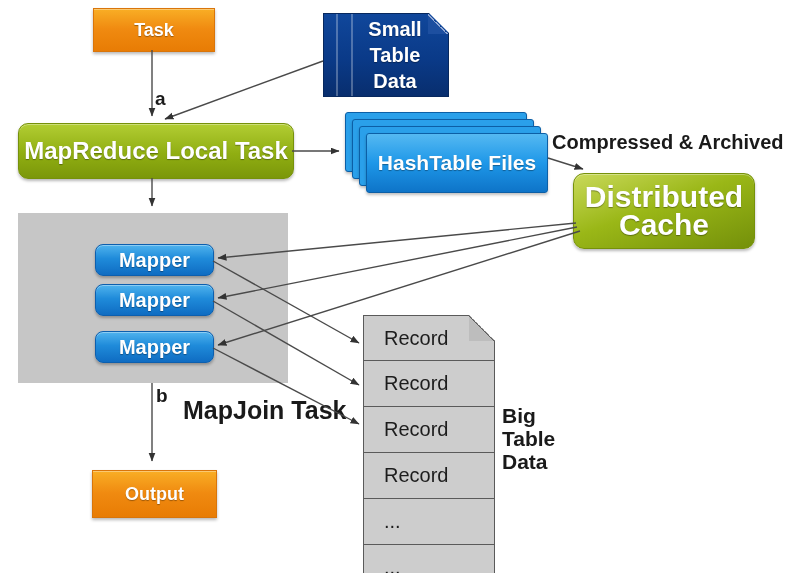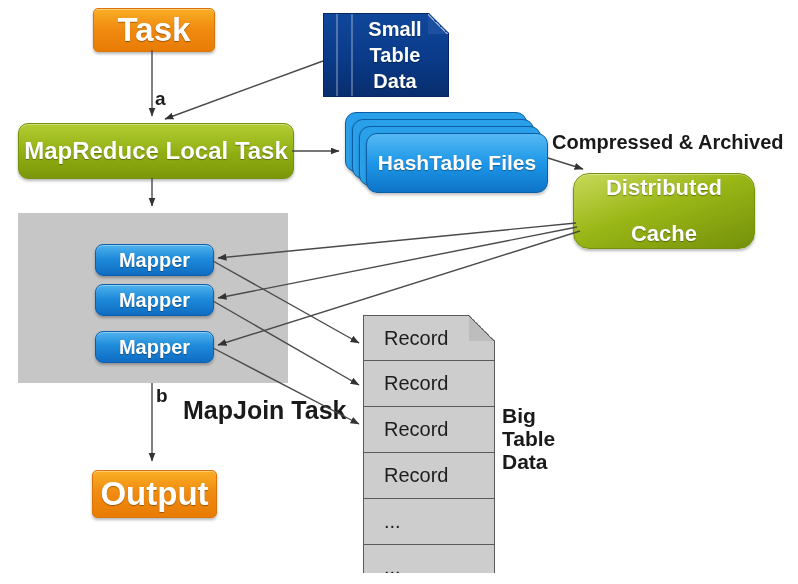--- a/index.html
+++ b/index.html
@@ -8,51 +8,50 @@
     font-family:"Liberation Sans", sans-serif;
   }
   .box{
     position:absolute;display:flex;align-items:center;justify-content:center;
     color:#ffffff;font-weight:bold;text-align:center;white-space:nowrap;
     text-shadow:0 1px 1px rgba(0,0,0,0.35);
     box-shadow:0 2px 3px rgba(0,0,0,0.28), inset 0 1px 0 rgba(255,255,255,0.35);
   }
   .orange{
     background:linear-gradient(180deg,var(--orange-top) 0%,#F08A10 48%,var(--orange-bottom) 100%);
-    border:1px solid #D9750A;border-radius:5px;font-size:33px;
+    border:1px solid #D9750A;border-radius:0;font-size:18px;
   }
   .green{
     background:linear-gradient(180deg,var(--green-top) 0%,#90AE12 55%,var(--green-bottom) 100%);
     border:1px solid #76910A;border-radius:10px;font-size:24px;
   }
   .cache{
     background:linear-gradient(160deg,var(--cache-top) 0%,#9AB717 45%,var(--cache-bottom) 100%);
-    border:1px solid #76910A;border-radius:16px;font-size:22px;line-height:28px;
+    border:1px solid #76910A;border-radius:11px;font-size:30px;line-height:28px;
     flex-direction:column;
-    justify-content:space-between;
   }
   .mapper{
     background:linear-gradient(180deg,var(--mapper-top) 0%,#1F8BDA 45%,var(--mapper-bottom) 100%);
     border:1px solid #0D5FAE;border-radius:8px;font-size:20px;
   }
   .navy{
     background:linear-gradient(180deg,var(--navy-top) 0%,#0A3A88 55%,var(--navy-bottom) 100%);
     border:1px solid #07285E;font-size:20px;line-height:26px;flex-direction:column;
     clip-path:polygon(0 0, calc(100% - 20px) 0, 100% 20px, 100% 100%, 0 100%);
     box-shadow:none;
   }
   .navy .stripe{position:absolute;top:0;bottom:0;width:2px;background:rgba(255,255,255,0.28);}
   .fold{position:absolute;top:0;right:0;}
   .fold-navy{
     width:20px;height:20px;
     background:linear-gradient(45deg,#1D4FA0 calc(50% - 1px),#8FA6D2 calc(50% - 1px),#8FA6D2 50%,transparent 50%);
   }
   .sheet{
     position:absolute;width:180px;height:58px;border:1px solid var(--sheet-border);
-    border-radius:11px;background:var(--sheet-back);
+    border-radius:3px;background:var(--sheet-back);
     box-shadow:0 2px 3px rgba(0,0,0,0.25);
     text-align:right;
   }
   .sheet.front{
     background:linear-gradient(180deg,var(--blue-top) 0%,var(--blue-mid) 50%,var(--blue-bottom) 100%);
     display:flex;align-items:center;justify-content:center;color:#fff;font-weight:bold;
     font-size:21px;white-space:nowrap;text-shadow:0 1px 1px rgba(0,0,0,0.35);
   }
   .panel{position:absolute;background:var(--panel-gray);}
   .record-table{

